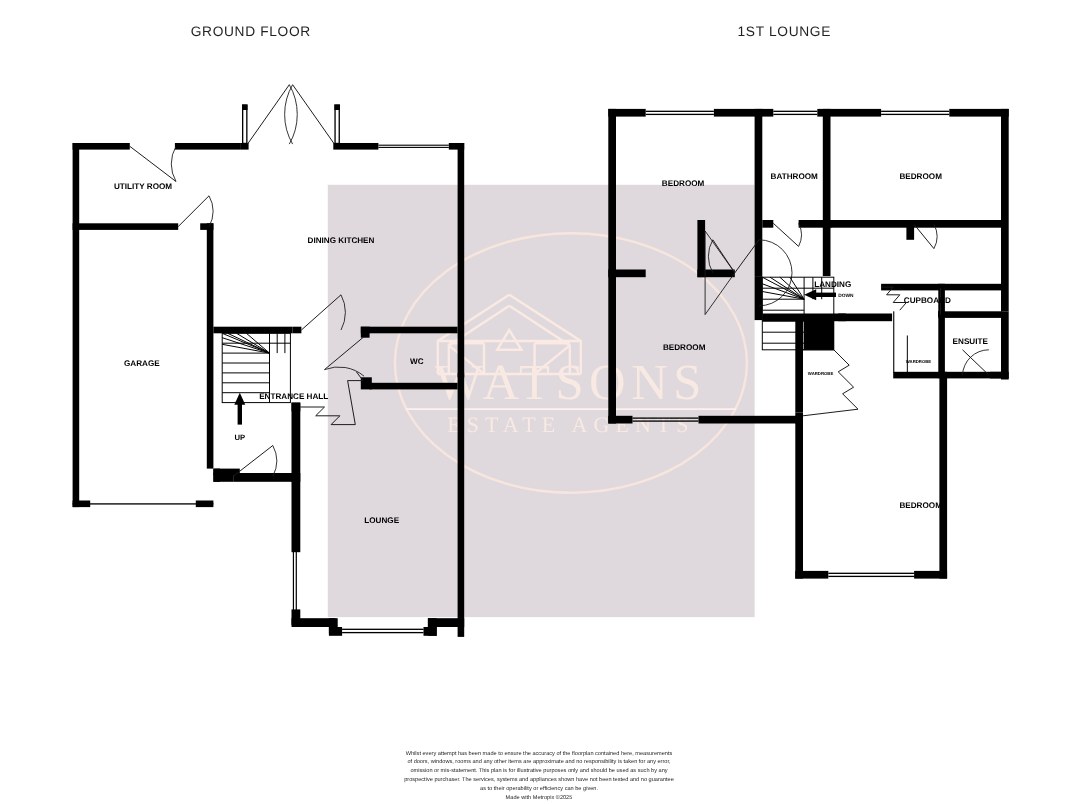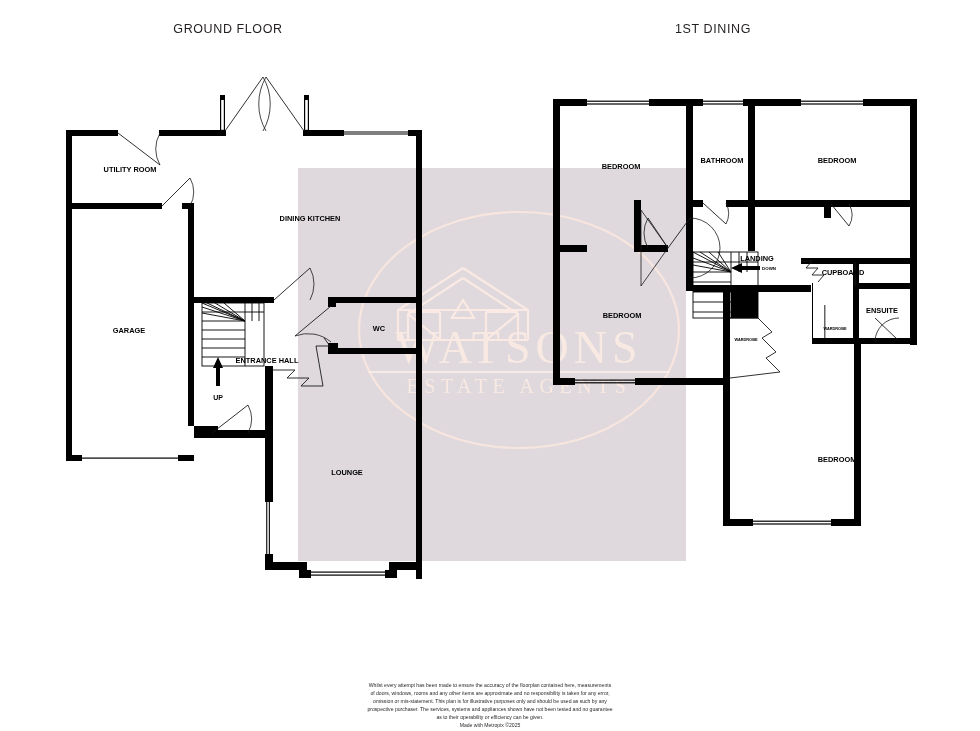--- a/index.html
+++ b/index.html
@@ -49,21 +49,21 @@
     font-weight: bold;
     fill: #000000;
   }
 </style>
 </head>
 <body>
 
 <div id="plan-root">
 
   <div class="floor-title" id="title-ground">GROUND FLOOR</div>
-  <div class="floor-title" id="title-first">1ST DINING</div>
+  <div class="floor-title" id="title-first">1ST LOUNGE</div>
 
   <svg id="plan-svg" width="980" height="731" viewBox="0 0 980 731" style="position:absolute;left:0;top:0;">
 
     <g>
       <rect x="298" y="168" width="388" height="393" fill="#dfd9dd"></rect>
     </g>
 
     <g opacity="1">
       <ellipse cx="519" cy="330" rx="160" ry="118" fill="none" stroke="#f8e6de" stroke-width="2.2"></ellipse>
 

